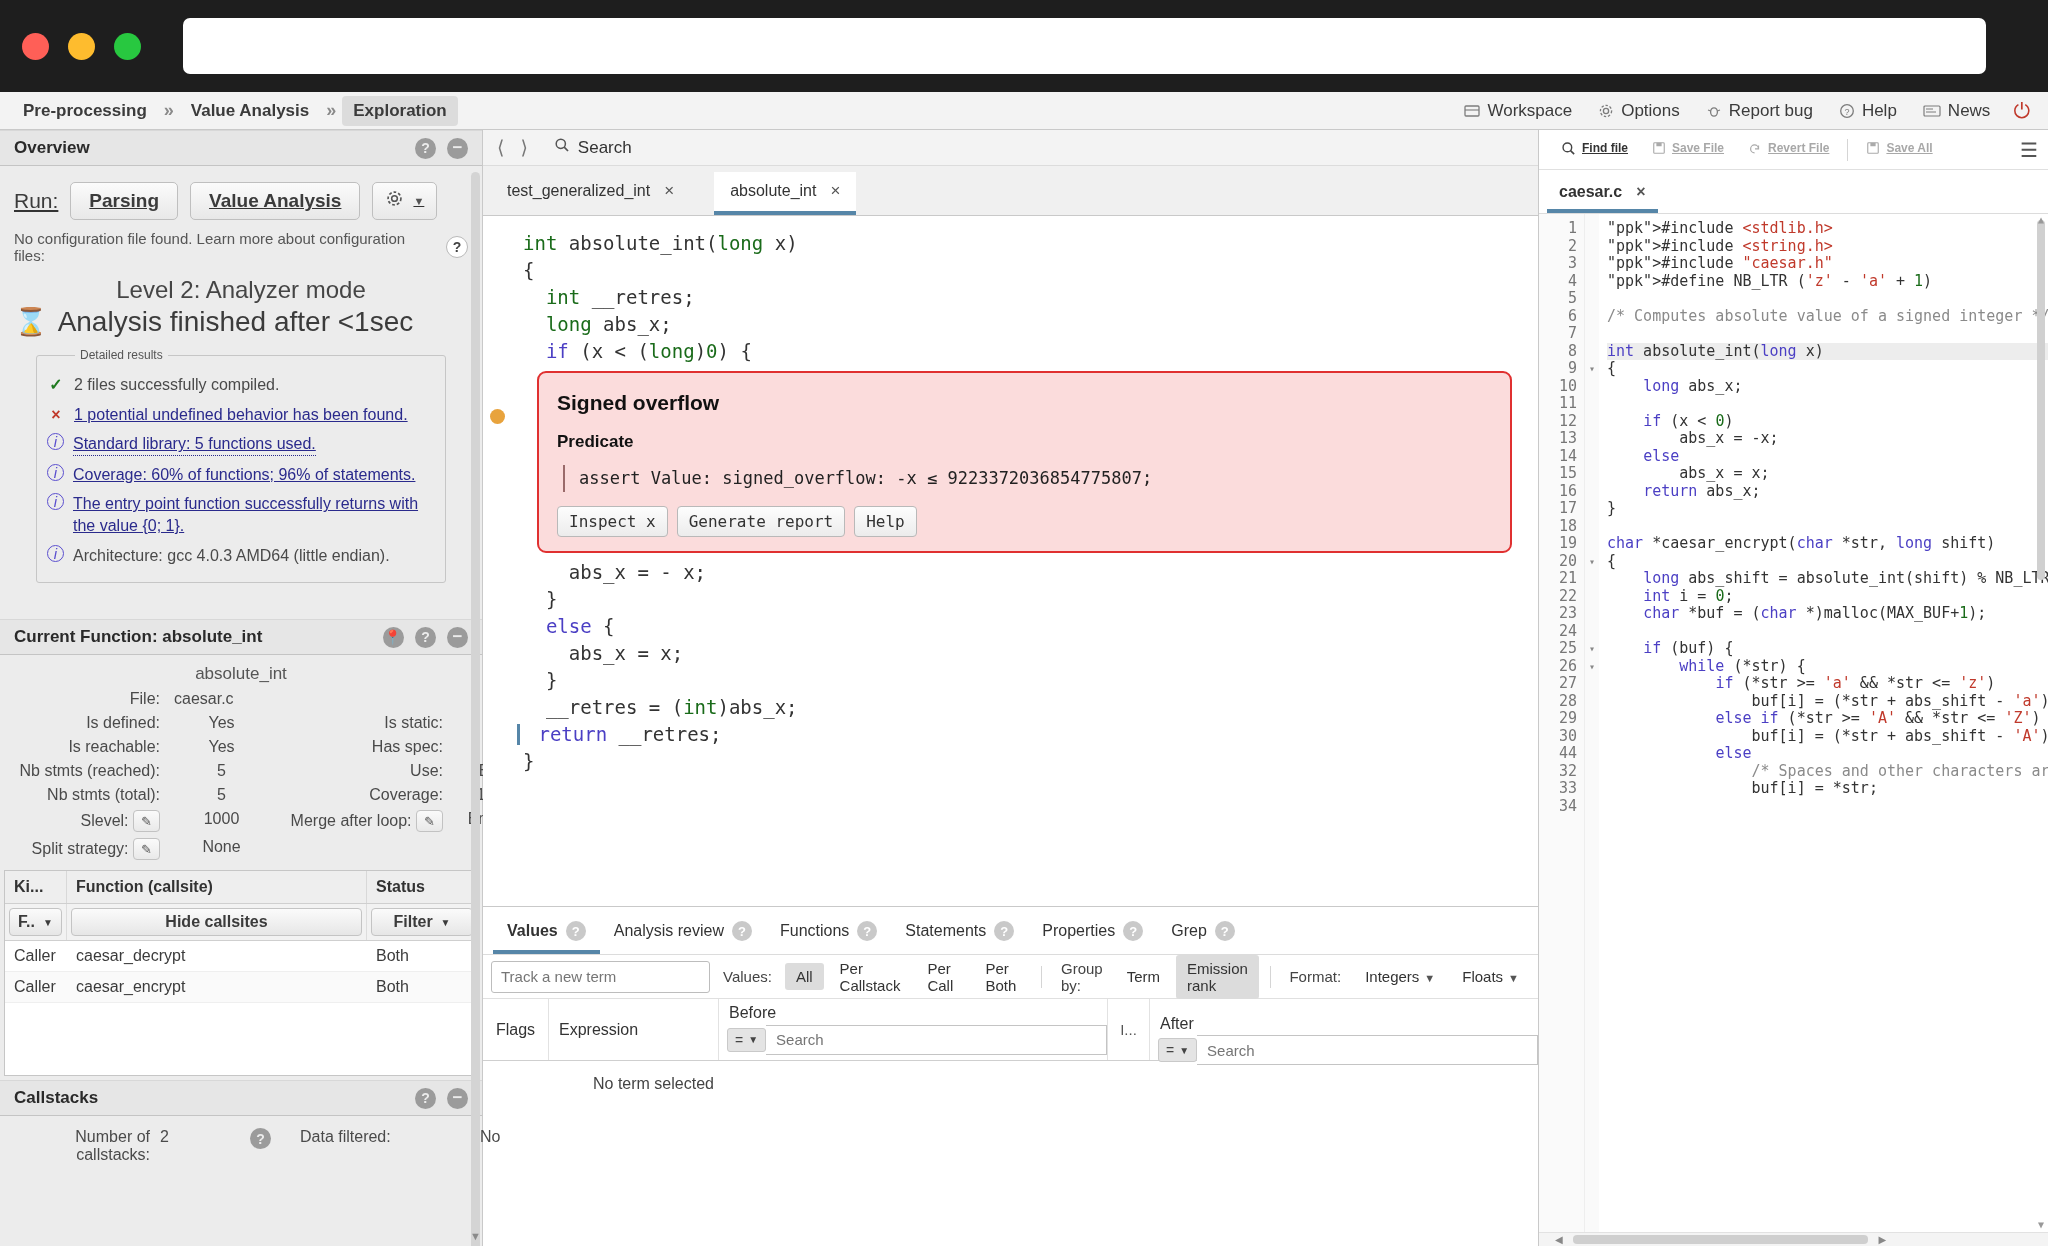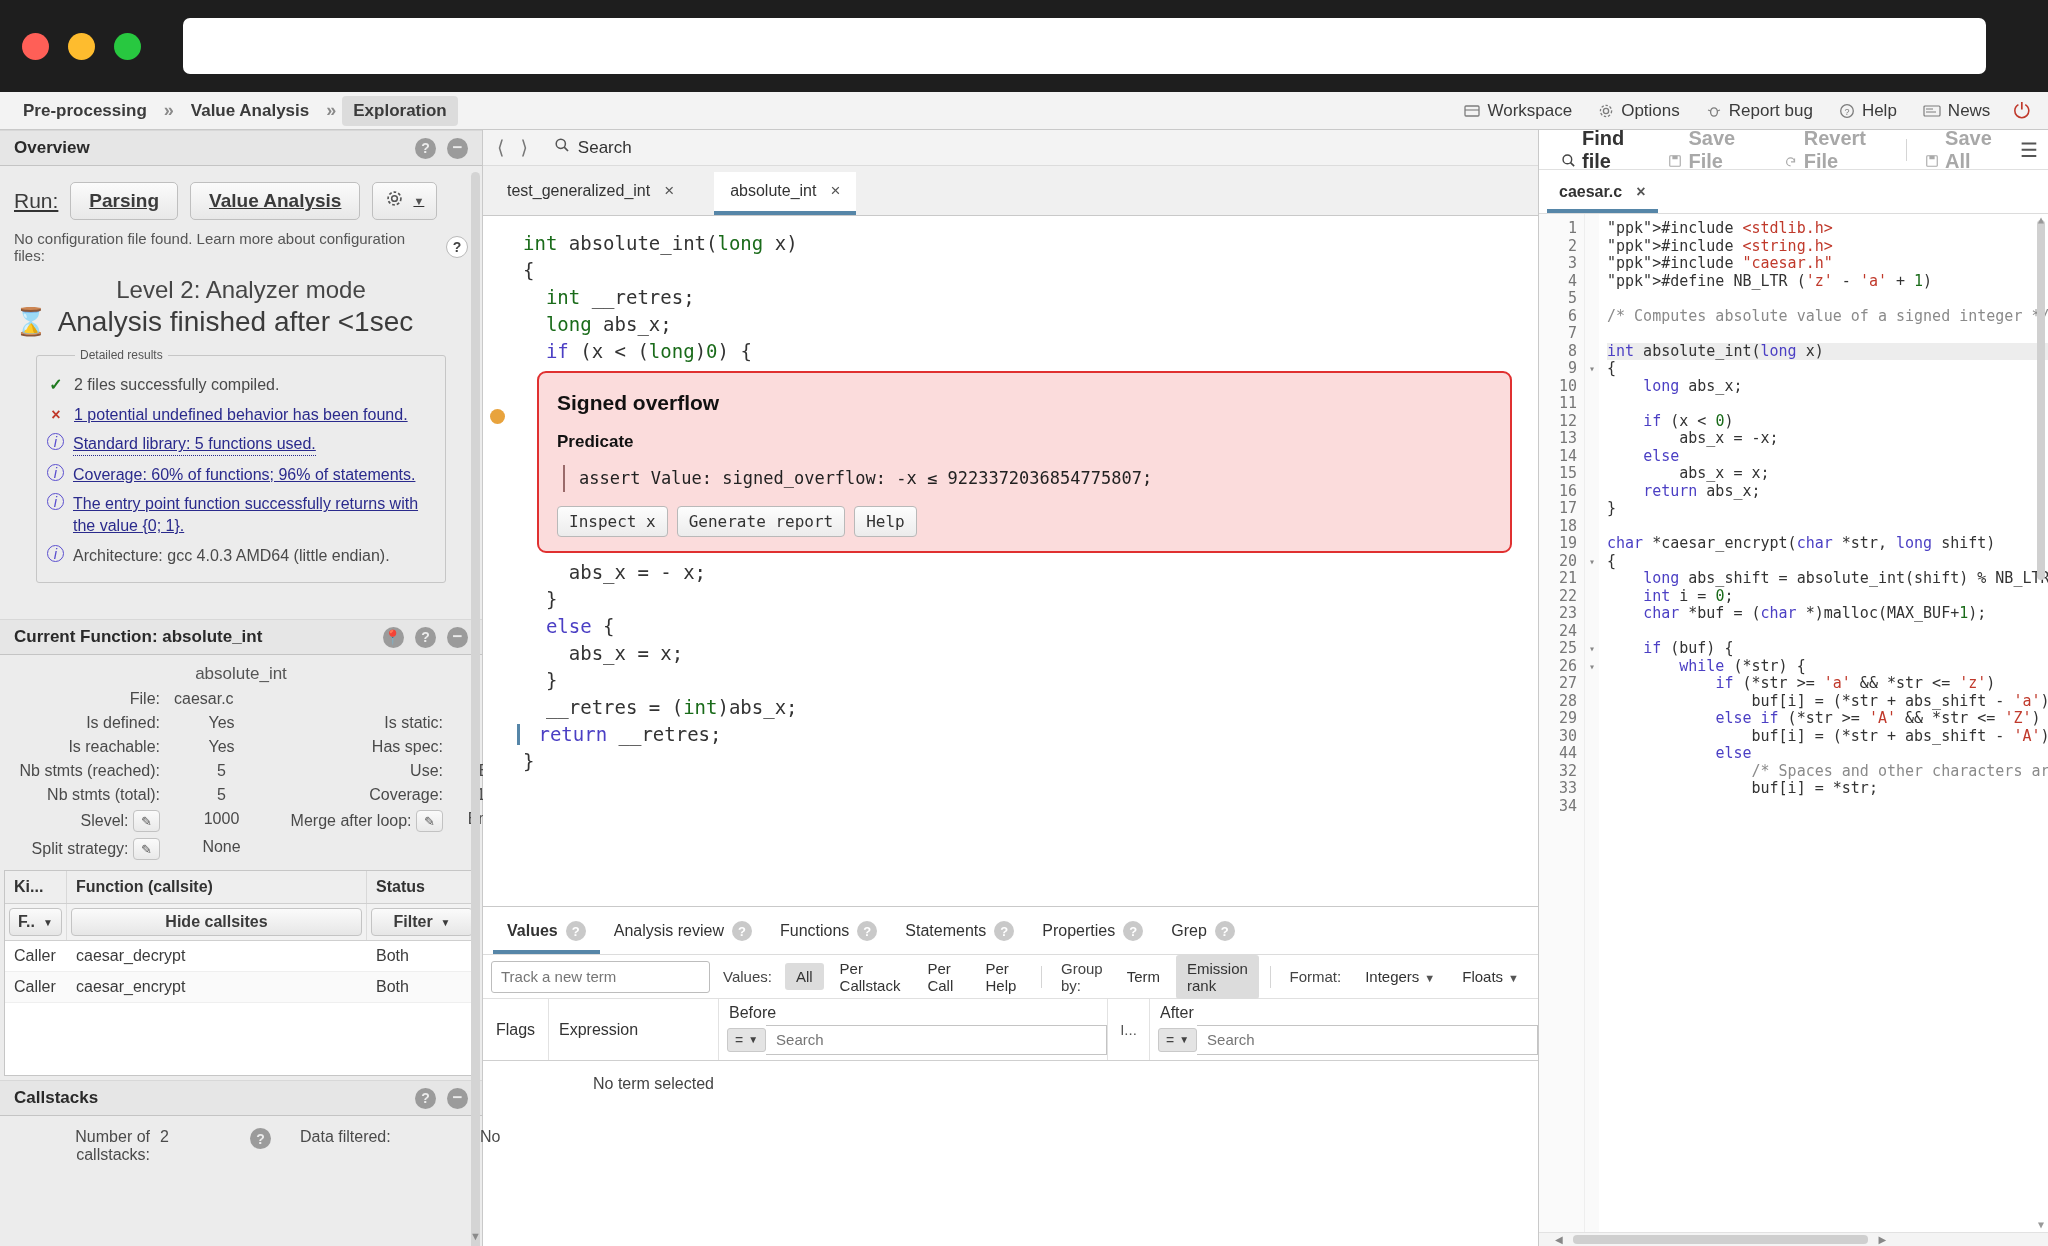--- a/index.html
+++ b/index.html
@@ -154,21 +154,21 @@
   .vcol{ flex:1; display:flex; flex-direction:column; border-right:1px solid #e2e2e2; min-width:0;}
   .vcol .ttl{ font-size:16px; color:#333; padding:5px 10px 2px 10px;}
   .vcol .srow{ display:flex; align-items:center; flex:1; padding:0 0 5px 0;}
   .eqbtn{ background:#e4e4e4; border:1px solid #c9c9c9; border-radius:3px; margin-left:8px; padding:3px 7px;
           font-size:14px; color:#444; display:flex; align-items:center; gap:5px;}
   .searchin{ flex:1; height:30px; border:1px solid #c4c4c4; border-left:none; padding:0 10px; font-size:15px; color:#9a9a9a; background:#fff;}
   .vh.narrow{ width:42px; justify-content:center; font-size:15px; color:#555;}
   .novalue{ padding:14px 0 0 110px; font-size:16px; color:#444;}
   
   .rtoolbar{ height:40px; display:flex; align-items:center; gap:0; padding:0 10px; border-bottom:1px solid #e0e0e0; background:#fff;}
-  .rtool{ display:flex; align-items:flex-end; gap:6px; padding:4px 12px; font-size:20px; color:#333;}
+  .rtool{ display:flex; align-items:flex-start; gap:6px; padding:4px 12px; font-size:12px; color:#333;text-decoration:underline;}
   .rtool.dim{ color:#a8a8a8;}
   .hamb{ margin-left:auto; font-size:20px; color:#555; letter-spacing:0; line-height:.6;}
   .filetabs{ height:44px; display:flex; align-items:flex-end; padding-left:8px; border-bottom:1px solid #dcdcdc; background:#fff;}
   .ftab{ display:flex; align-items:center; gap:14px; padding:6px 12px 8px 12px; font-size:16px; font-weight:bold;
          color:#333; border-bottom:4px solid #5686a8;}
   .srcwrap{ flex:1; display:flex; overflow:hidden; position:relative; font-family:"DejaVu Sans Mono", monospace; font-size:15px;}
   .lnums{ width:46px; background:#fafafa; text-align:right; padding:6px 7px 0 0; color:#777; line-height:17.5px; border-right:1px solid #eee;}
   .fold{ width:14px; background:#fafafa; color:#888; line-height:17.5px; padding-top:6px; font-size:10px; text-align:center;}
   .srccode{ flex:1; padding:6px 0 0 8px; line-height:17.5px; white-space:pre; overflow:hidden; color:#333;}
   .srccode .hl{ background:#ededed; display:block;}
@@ -525,21 +525,21 @@
           <span class="hq">?</span>
         </div>
       </div>
 
       <div class="filterbar">
         <input class="trackinput" placeholder="Track a new term" style="">
         <span class="fl">Values:</span>
         <span class="seg on">All</span>
         <span class="seg">Per Callstack</span>
         <span class="seg">Per Call</span>
-        <span class="seg">Per Help</span>
+        <span class="seg">Per Both</span>
         <span class="sep"></span>
         <span class="fl">Group by:</span>
         <span class="seg">Term</span>
         <span class="seg on">Emission rank</span>
         <span class="sep"></span>
         <span class="fl">Format:</span>
         <span class="seg">
           <span>Integers</span><span class="caret">▼</span>
         </span>
         <span class="seg">
@@ -554,21 +554,21 @@
           <div class="ttl">Before</div>
           <div class="srow">
             <span class="eqbtn">
               <span>=</span>
                 <span style="font-size:10px;">▼</span>
             </span>
             <input class="searchin" placeholder="Search" style="">
           </div>
         </div>
         <div class="vh narrow">I...</div>
-        <div class="vcol" style="border-right:none;">
+        <div class="vcol" style="border-right:none;margin-top:11px;">
           <div class="ttl">After</div>
           <div class="srow">
             <span class="eqbtn">
               <span>=</span>
                 <span style="font-size:10px;">▼</span>
             </span>
             <input class="searchin" placeholder="Search" style="">
           </div>
         </div>
       </div>

